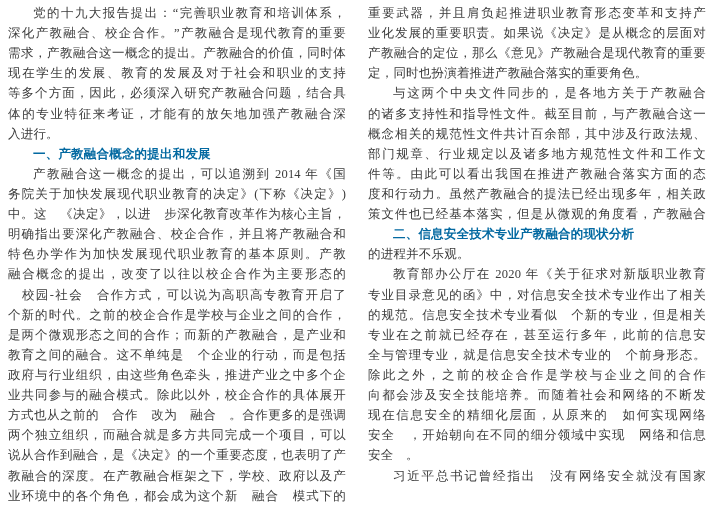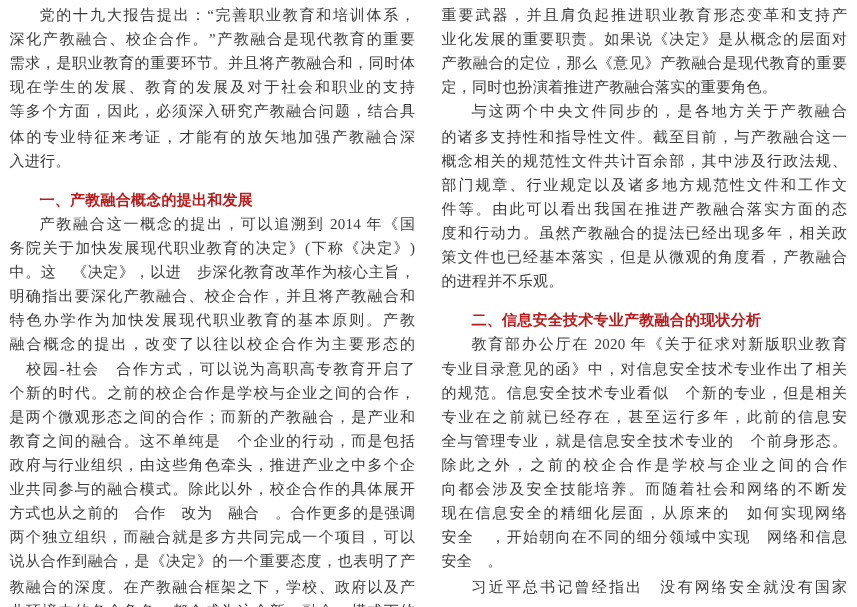--- a/index.html
+++ b/index.html
@@ -38,32 +38,31 @@
   .line.end {
     text-align-last: left;
   }
   .line.indent {
     text-indent: 2em;
   }
   .line.heading {
     font-family: Liberation Sans, sans-serif;
     font-weight: bold;
     text-align-last: left;
-    color: #b91c1c;
-    margin-top: 13px;
+    color: #0369a1;
   }
 </style>
 </head>
 <body>
 
 <main class="page">
   <section class="column">
       <div class="line indent">党的十九大报告提出：“完善职业教育和培训体系，</div>
       <div class="line">深化产教融合、校企合作。”产教融合是现代教育的重要</div>
-      <div class="line">需求，是职业教育的重要环节。并且将产教融合和，同时体</div>
+      <div class="line">需求，产教融合这一概念的提出。产教融合的价值，同时体</div>
       <div class="line">现在学生的发展、教育的发展及对于社会和职业的支持</div>
       <div class="line">等多个方面，因此，必须深入研究产教融合问题，结合具</div>
       <div class="line">体的专业特征来考证，才能有的放矢地加强产教融合深</div>
       <div class="line end">入进行。</div>
       <div class="line heading indent">一、产教融合概念的提出和发展</div>
       <div class="line indent">产教融合这一概念的提出，可以追溯到 2014 年《国</div>
       <div class="line">务院关于加快发展现代职业教育的决定》(下称《决定》)</div>
       <div class="line">中。这　《决定》，以进　步深化教育改革作为核心主旨，</div>
       <div class="line">明确指出要深化产教融合、校企合作，并且将产教融合和</div>
       <div class="line">特色办学作为加快发展现代职业教育的基本原则。产教</div>
@@ -85,22 +84,22 @@
       <div class="line">业化发展的重要职责。如果说《决定》是从概念的层面对</div>
       <div class="line">产教融合的定位，那么《意见》产教融合是现代教育的重要</div>
       <div class="line end">定，同时也扮演着推进产教融合落实的重要角色。</div>
       <div class="line indent">与这两个中央文件同步的，是各地方关于产教融合</div>
       <div class="line">的诸多支持性和指导性文件。截至目前，与产教融合这一</div>
       <div class="line">概念相关的规范性文件共计百余部，其中涉及行政法规、</div>
       <div class="line">部门规章、行业规定以及诸多地方规范性文件和工作文</div>
       <div class="line">件等。由此可以看出我国在推进产教融合落实方面的态</div>
       <div class="line">度和行动力。虽然产教融合的提法已经出现多年，相关政</div>
       <div class="line">策文件也已经基本落实，但是从微观的角度看，产教融合</div>
+      <div class="line heading indent">二、信息安全技术专业产教融合的现状分析</div>
       <div class="line end">的进程并不乐观。</div>
-      <div class="line heading indent">二、信息安全技术专业产教融合的现状分析</div>
       <div class="line indent">教育部办公厅在 2020 年《关于征求对新版职业教育</div>
       <div class="line">专业目录意见的函》中，对信息安全技术专业作出了相关</div>
       <div class="line">的规范。信息安全技术专业看似　个新的专业，但是相关</div>
       <div class="line">专业在之前就已经存在，甚至运行多年，此前的信息安</div>
       <div class="line">全与管理专业，就是信息安全技术专业的　个前身形态。</div>
       <div class="line">除此之外，之前的校企合作是学校与企业之间的合作</div>
       <div class="line">向都会涉及安全技能培养。而随着社会和网络的不断发</div>
       <div class="line">现在信息安全的精细化层面，从原来的　如何实现网络</div>
       <div class="line">安全　，开始朝向在不同的细分领域中实现　网络和信息</div>
       <div class="line end">安全　。</div>

